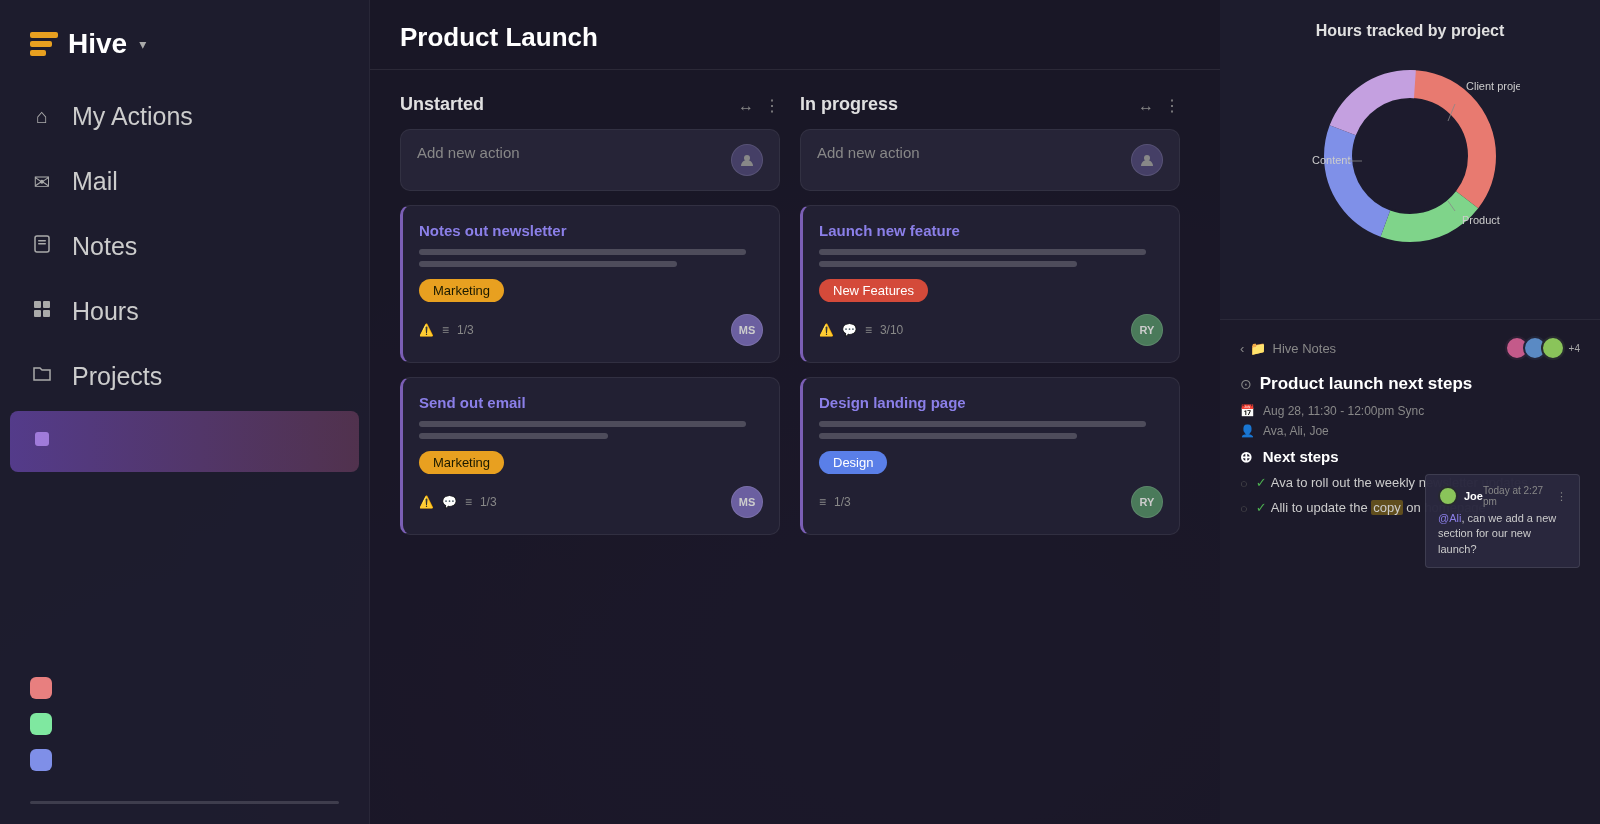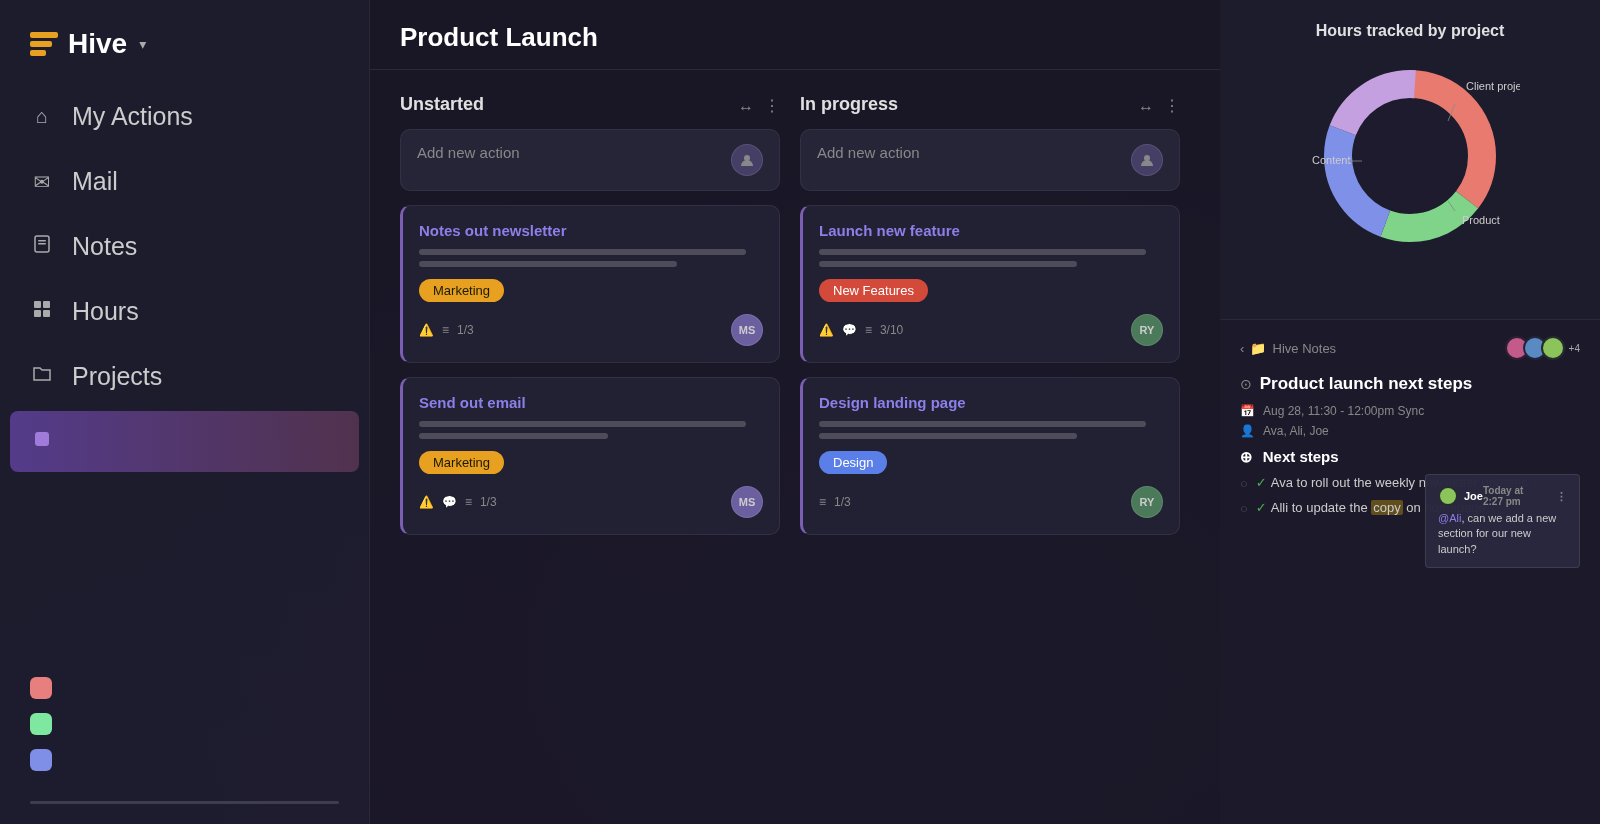--- a/index.html
+++ b/index.html
@@ -718,21 +718,21 @@
             <span style="color:#8b7fe8;font-size:12px;">↑</span>
           </span>
         </div>
 
         <div class="chat-bubble" style="position:absolute;right:0;top:0;width:155px;">
           <div class="chat-header">
             <div style="display:flex;align-items:center;gap:6px;">
               <div class="small-avatar avatar-c" style="width:20px;height:20px;margin:0;"></div>
               <span class="chat-name">Joe</span>
             </div>
-            <div style="display:flex;align-items:center;gap:12px;font-weight:bold;">
+            <div style="display:flex;align-items:center;gap:12px;">
               <span class="chat-time">Today at 2:27 pm</span>
               <span style="color:#888;">⋮</span>
             </div>
           </div>
           <div class="chat-text">
             <span style="color:#8b7fe8;">@Ali</span>, can we add a new section for our new launch?
           </div>
         </div>
       </div>
     </div>

